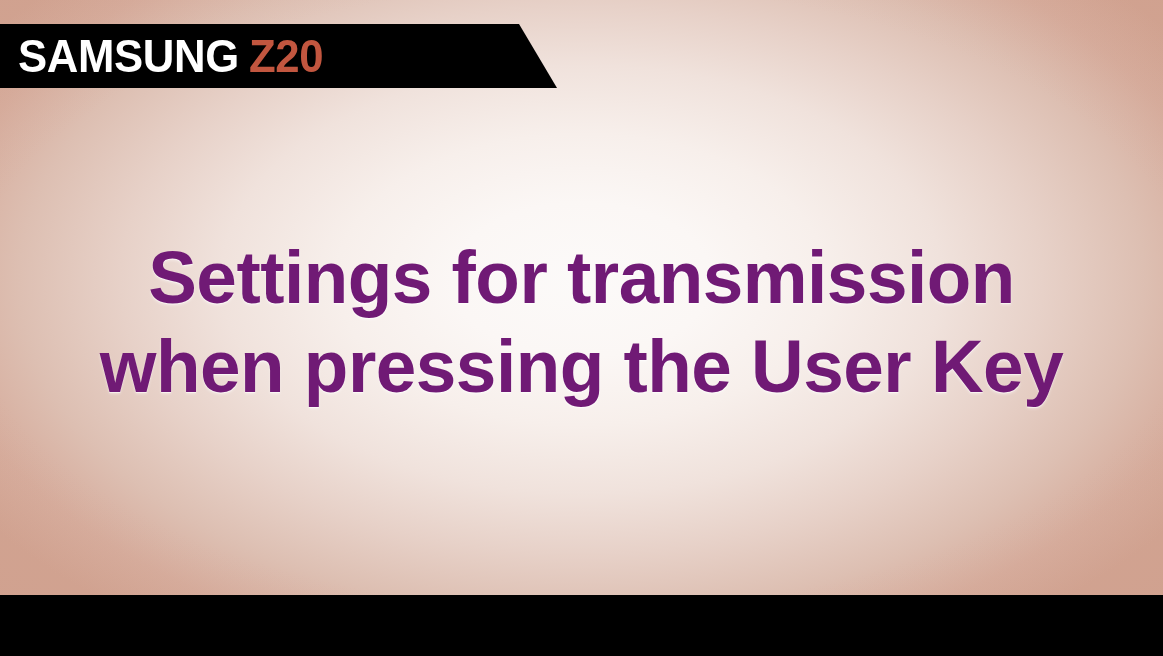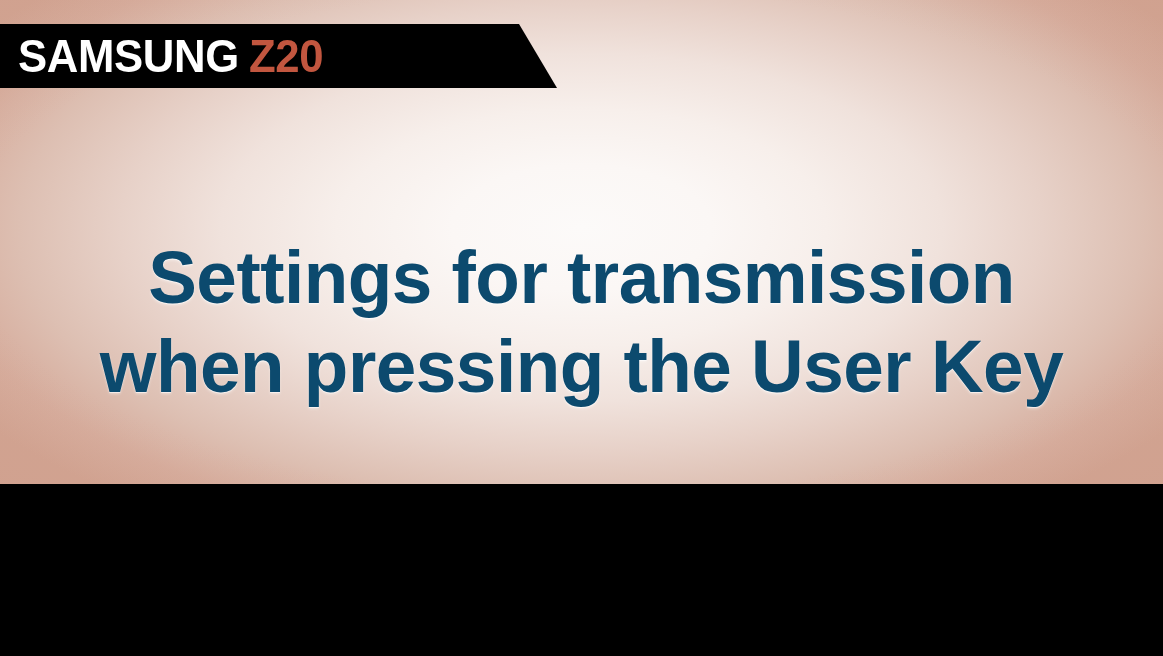--- a/index.html
+++ b/index.html
@@ -5,21 +5,21 @@
 <style>
   html, body {
     margin: 0;
     padding: 0;
     background: #000;
   }
 
   #slide {
     position: relative;
     width: 1163px;
-    height: 484px;
+    height: 595px;
     overflow: hidden;
     font-family: "Liberation Sans", "DejaVu Sans", sans-serif;
     
     background-color: #d4a796;
   }
 
   
   #bg-wash {
     position: absolute;
     inset: 0;
@@ -80,21 +80,21 @@
     margin-left: 11px;
   }
 
   
   #title-block {
     position: absolute;
     left: 0;
     right: 0;
     top: 233px;
     text-align: center;
-    color: #0c4a6e;
+    color: #701a75;
     font-weight: 700;
     font-size: 74px;
     line-height: 89px;
     letter-spacing: -0.5px;
     text-shadow:
       0 1px 0 rgba(255,255,255,0.55),
       0 2px 3px rgba(255,255,255,0.40);
   }
   .title-line {
     display: block;

